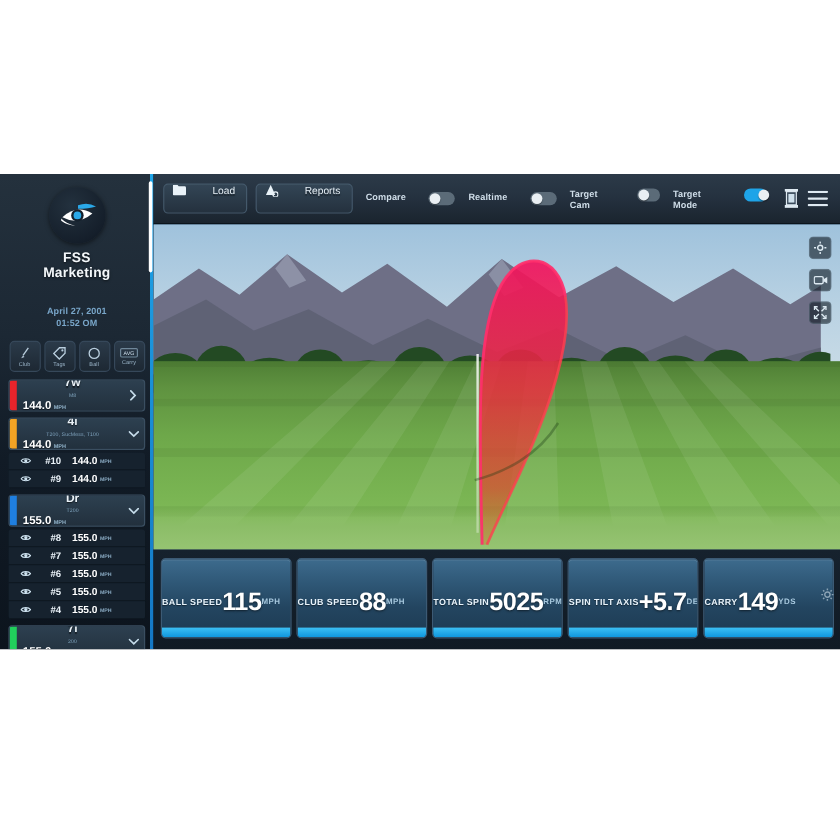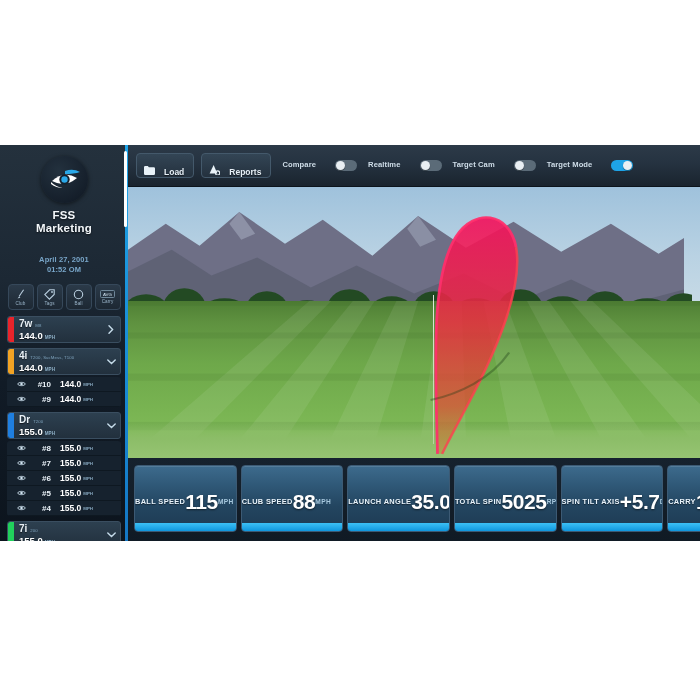--- a/index.html
+++ b/index.html
@@ -89,21 +89,21 @@
     display: flex; align-items: center;
     padding-left: 10px;
     cursor: pointer;
     overflow: hidden;
   }
   .cbar {
     position: absolute; left: 0; top: 0; bottom: 0; width: 6px;
     border-radius: 2px 0 0 2px;
   }
   .gh-txt { flex: 1; line-height: 1; padding-left: 1px; }
-  .gh-r1 { display: flex; align-items: flex-end; gap: 3px; }
+  .gh-r1 { display: flex; align-items: center; gap: 3px; flex-direction: column; }
   .gh-club { color: #eaf2f8; font-size: 10px; font-weight: bold; text-shadow: 0 1px 1px rgba(0,0,0,.6); }
   .gh-sub { color: #7fa3bd; font-size: 4.3px; letter-spacing: .1px; }
   .gh-r2 { margin-top: 2px; display: flex; align-items: baseline; gap: 2px; }
   .gh-val { color: #ffffff; font-size: 9.5px; font-weight: bold; text-shadow: 0 1px 1px rgba(0,0,0,.6); }
   .gh-unit { color: #8fb0c7; font-size: 4.6px; font-weight: bold; }
   .chev { width: 18px; color: #c5dbe9; display: flex; align-items: center; justify-content: center; }
 
   .grp-body { margin-top: 2px; border-radius: 3px; overflow: hidden; }
   .shot {
     height: 15px; display: flex; align-items: center;
@@ -135,22 +135,22 @@
     background: linear-gradient(180deg,#2c3a48 0%, #253240 45%, #1a242e 100%);
     display: flex; align-items: center;
     padding: 0 10px 0 8px;
     gap: 7px;
     border-bottom: 1px solid #0c141c;
   }
   .tbtn {
     height: 25px; padding: 0 9px 0 7px;
     border: 1px solid #44596b; border-radius: 4px;
     background: linear-gradient(180deg,#334555,#24313e);
-    display: flex; align-items: flex-end; gap: 9px;
-    color: #e6eff6; font-size: 8.5px; font-weight: bold;
+    display: flex; align-items: flex-start; gap: 22px;
+    color: #e6eff6; font-size: 8.5px; font-weight: normal;
     cursor: pointer;
     text-shadow: 0 1px 1px rgba(0,0,0,.5);
   }
   .tog-wrap { display: flex; align-items: flex-start; gap: 19px; cursor: pointer; }
   .tog-lbl { color: #cfdde8; font-size: 7.6px; font-weight: bold; letter-spacing: .1px; }
   .tog {
     width: 22px; height: 11px; border-radius: 6px;
     background: #5b6b78; position: relative; transition: background .2s;
   }
   .tog.on { background: #1ea4e8; }
@@ -669,26 +669,20 @@
             <div class="c-unit">MPH</div>
             <div class="c-bar"></div>
           </div>
           <div class="card">
             <div class="c-lbl">CLUB SPEED</div>
             <div class="c-val">88</div>
             <div class="c-unit">MPH</div>
             <div class="c-bar"></div>
           </div>
           <div class="card">
-            <div class="c-lbl">LAUNCH ANGLE</div>
-            <div class="c-val">35.0</div>
-            <div class="c-unit">DEG</div>
-            <div class="c-bar"></div>
-          </div>
-          <div class="card">
             <div class="c-lbl">TOTAL SPIN</div>
             <div class="c-val">5025</div>
             <div class="c-unit">RPM</div>
             <div class="c-bar"></div>
           </div>
           <div class="card">
             <div class="c-lbl">SPIN TILT AXIS</div>
             <div class="c-val">+5.7</div>
             <div class="c-unit">DEG</div>
             <div class="c-bar"></div>

